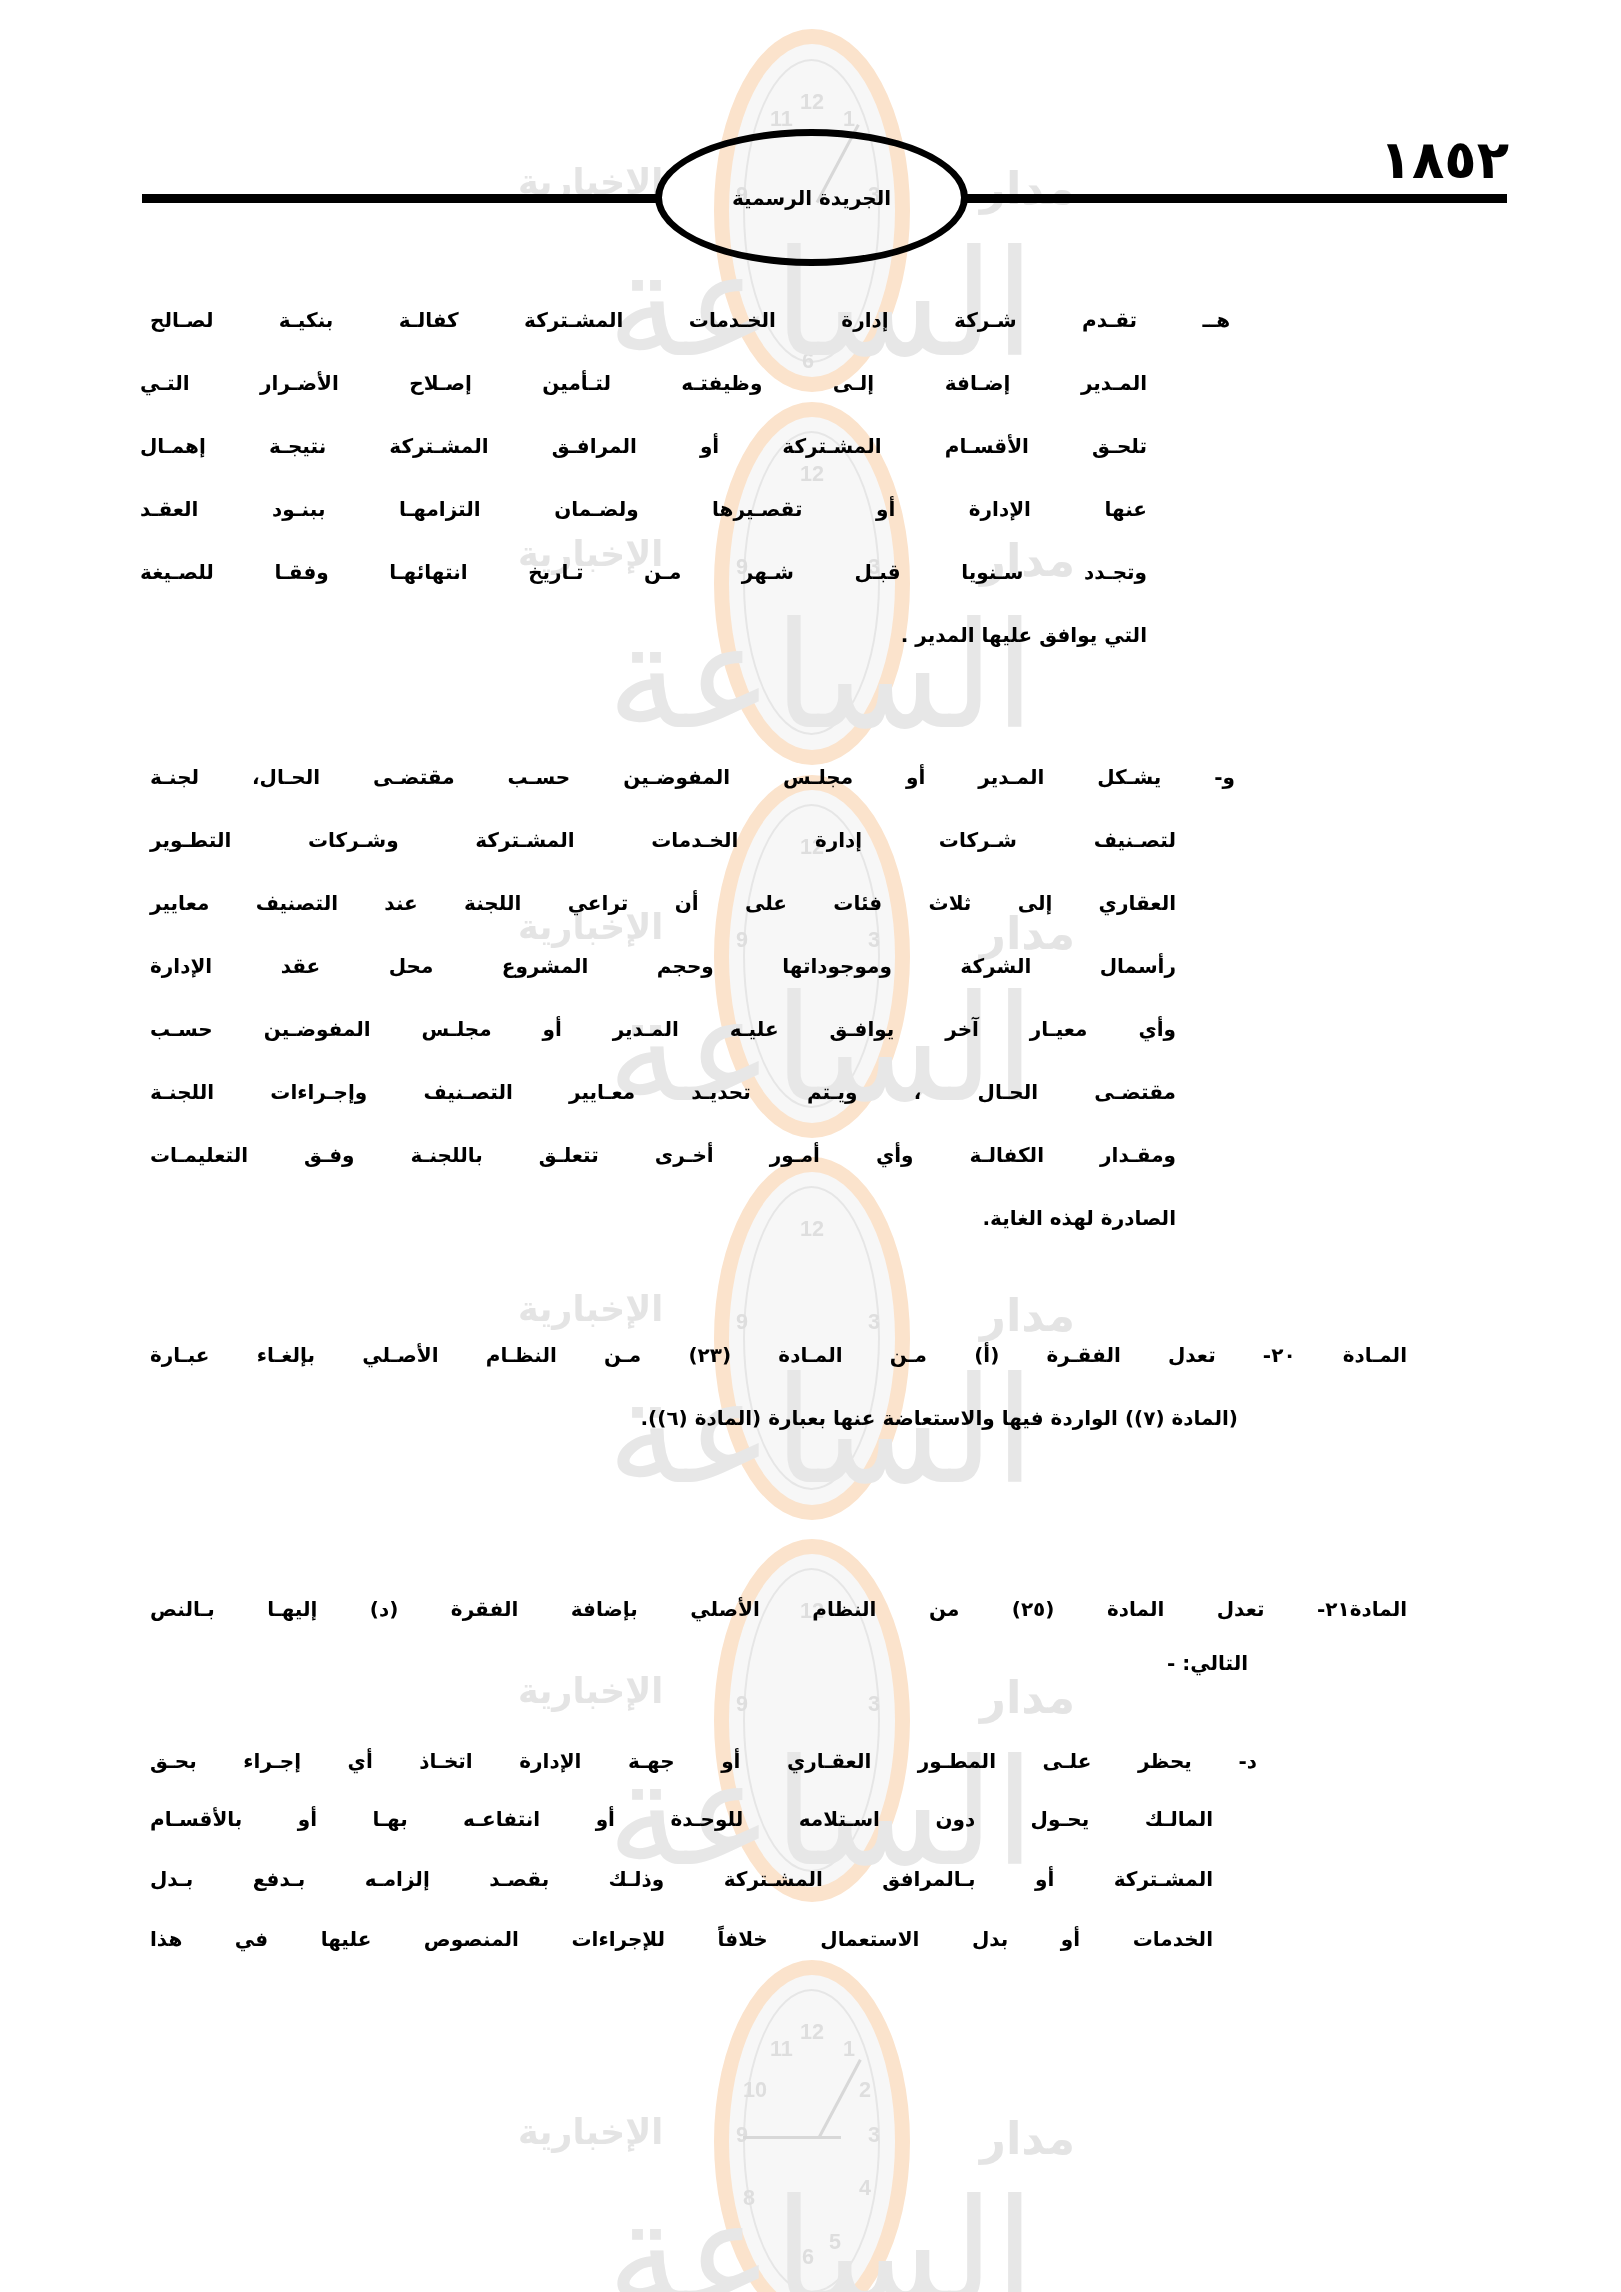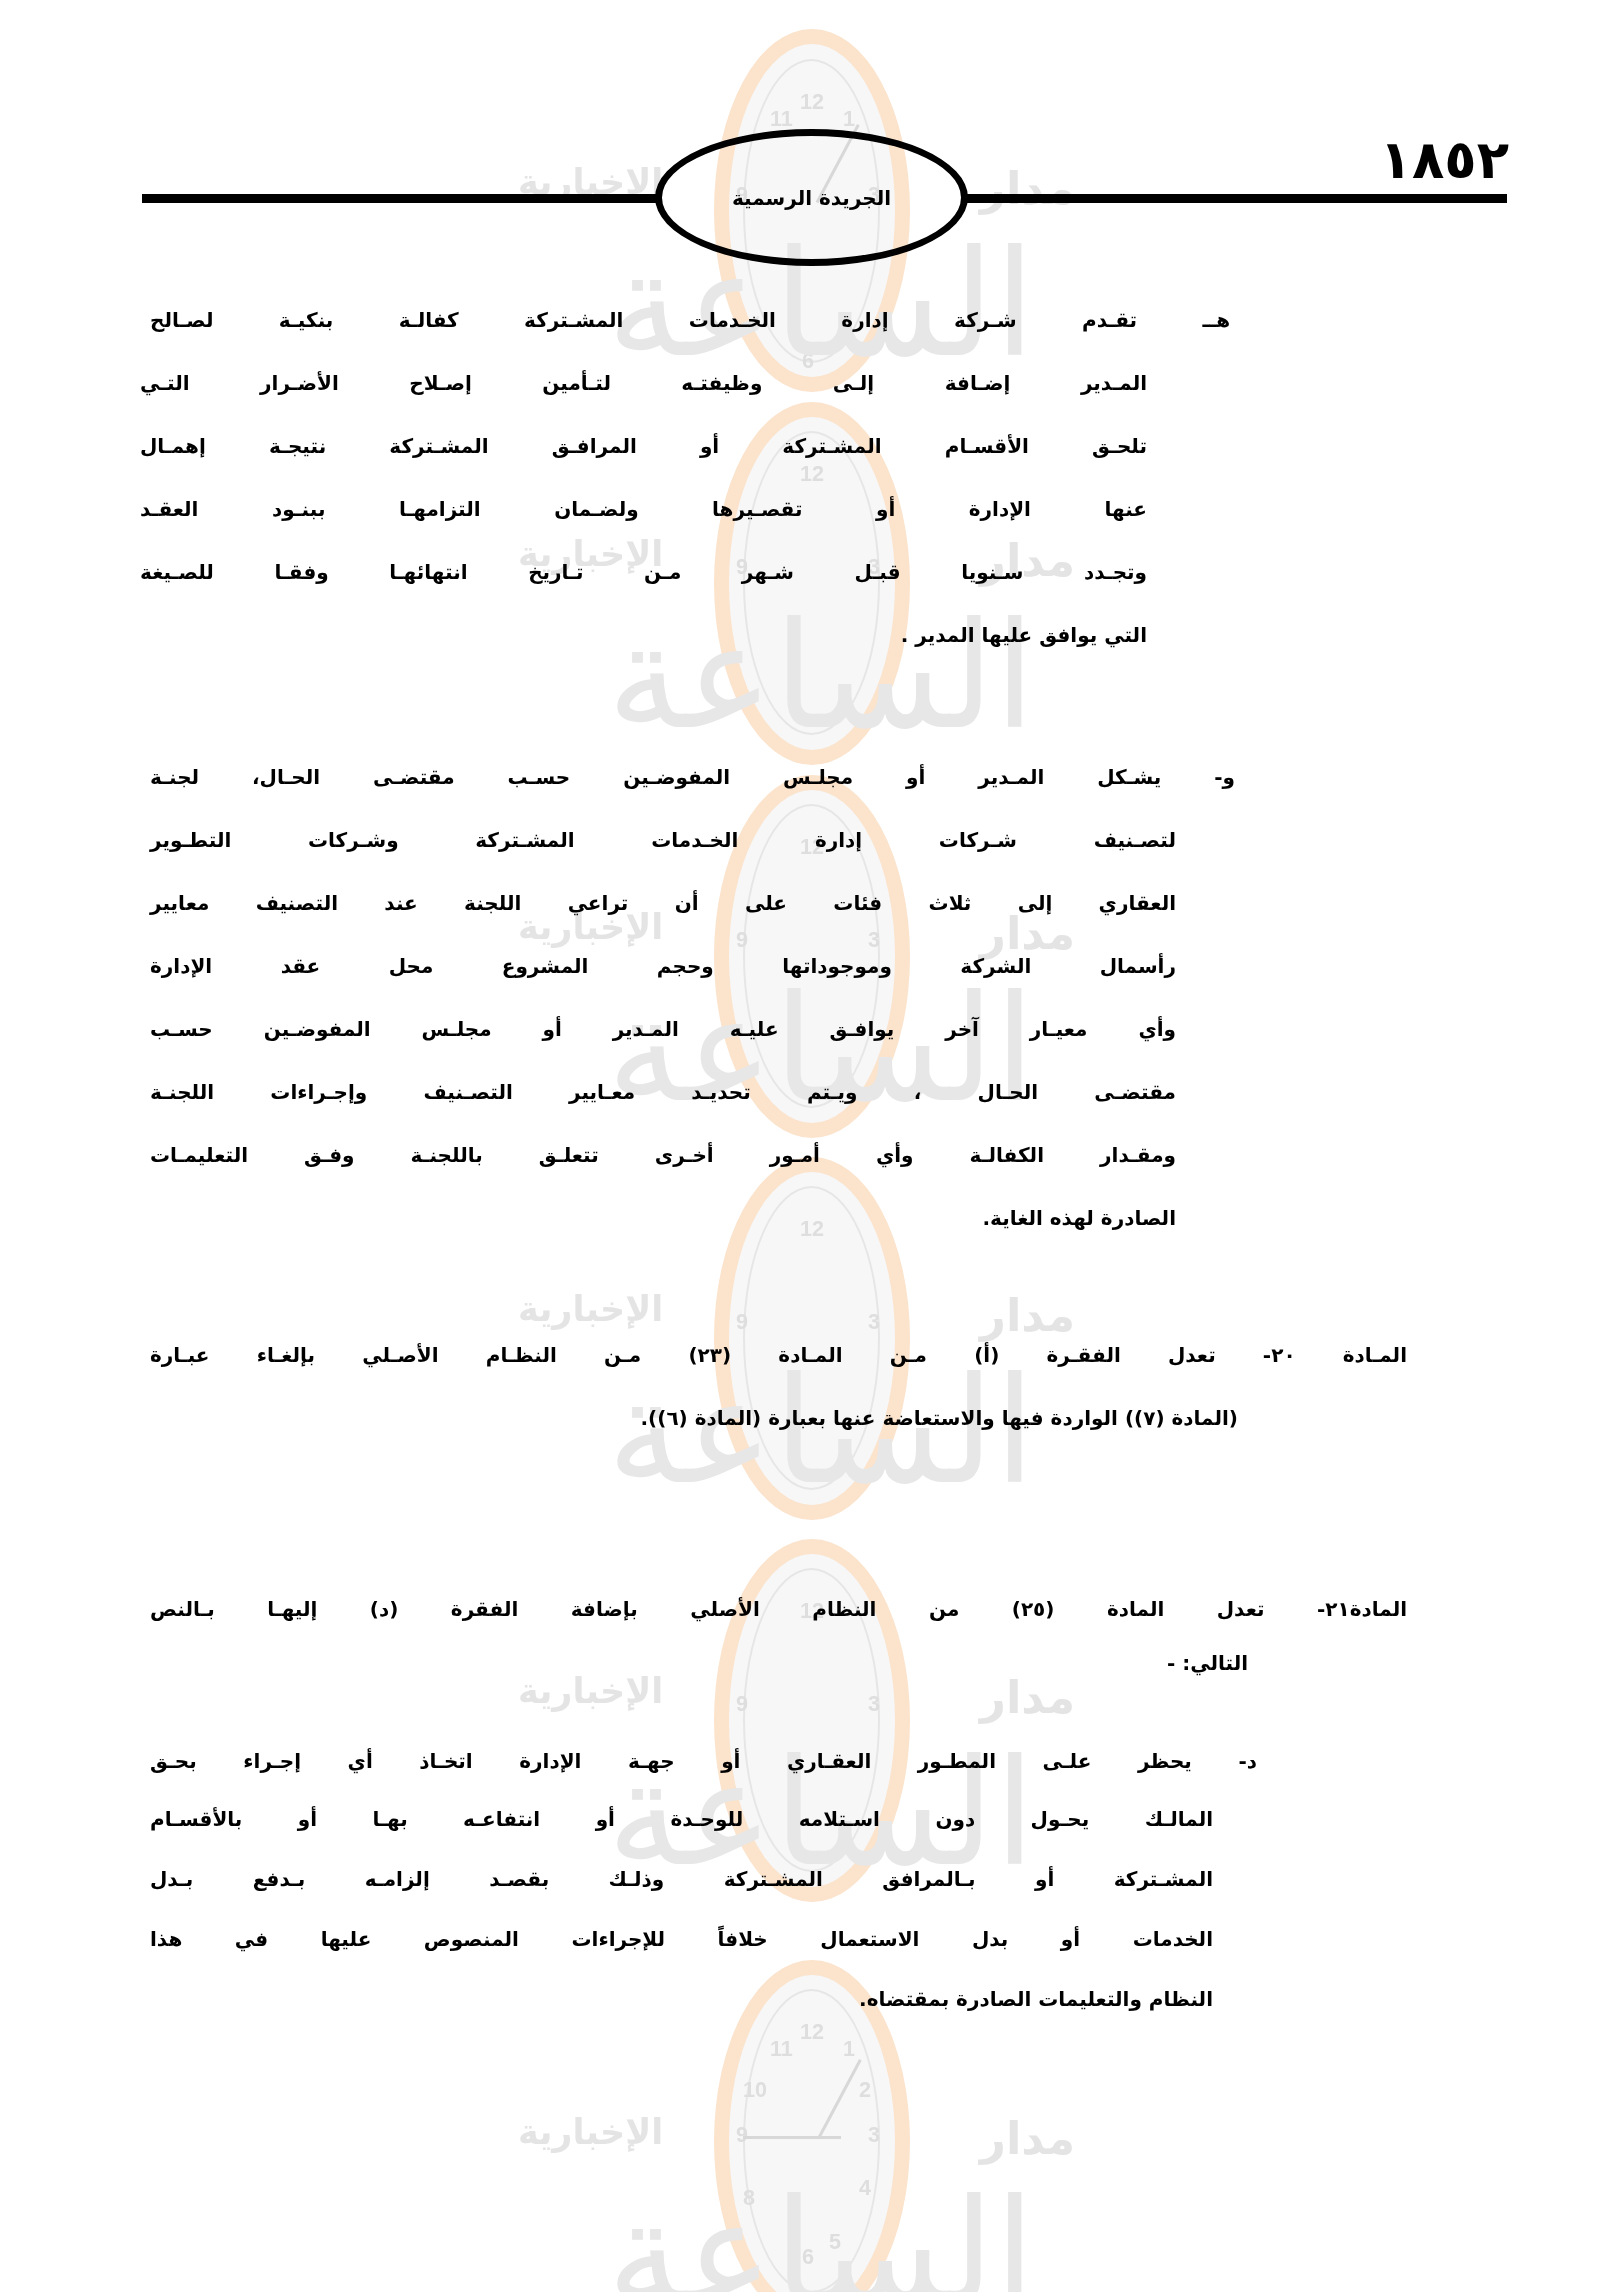--- a/index.html
+++ b/index.html
@@ -155,15 +155,14 @@
   <span class="line">التالي: -</span>
 </div>
 
 <div class="para" style="top:1730px; left:150px; width:1107px;">
   <span class="line just">د- يحظر علـى المطـور العقـاري أو جهـة الإدارة اتخـاذ أي إجـراء بحـق</span>
 </div>
 <div class="para" style="top:1789px; left:150px; width:1063px;">
   <span class="line just" style="height:60px;line-height:60px">المالـك يحـول دون اسـتلامه للوحـدة أو انتفاعـه بهـا أو بالأقسـام</span>
   <span class="line just" style="height:60px;line-height:60px">المشـتركة أو بـالمرافق المشـتركة وذلـك بقصـد إلزامـه بـدفع بـدل</span>
   <span class="line just" style="height:60px;line-height:60px">الخدمات أو بدل الاستعمال خلافاً للإجراءات المنصوص عليها في هذا</span>
-  <span class="line" style="height:60px;line-height:60px">النظام والتعليمات الصادرة بمقتضاه.</span>
 </div>
 
 
 </body></html>

